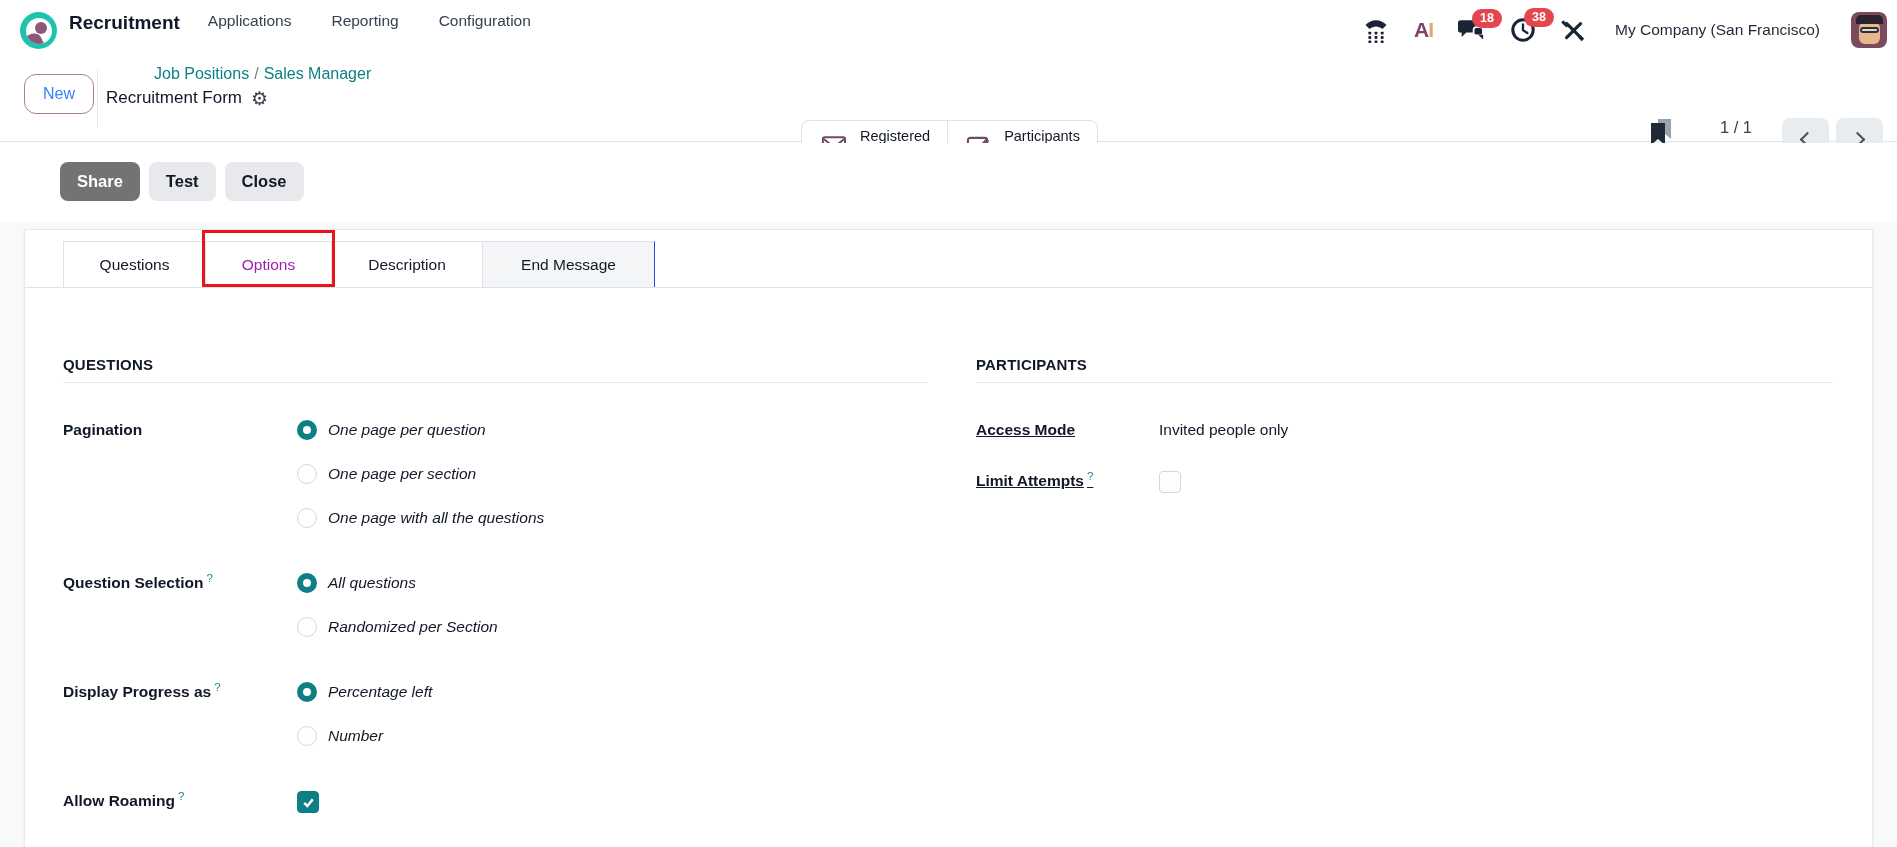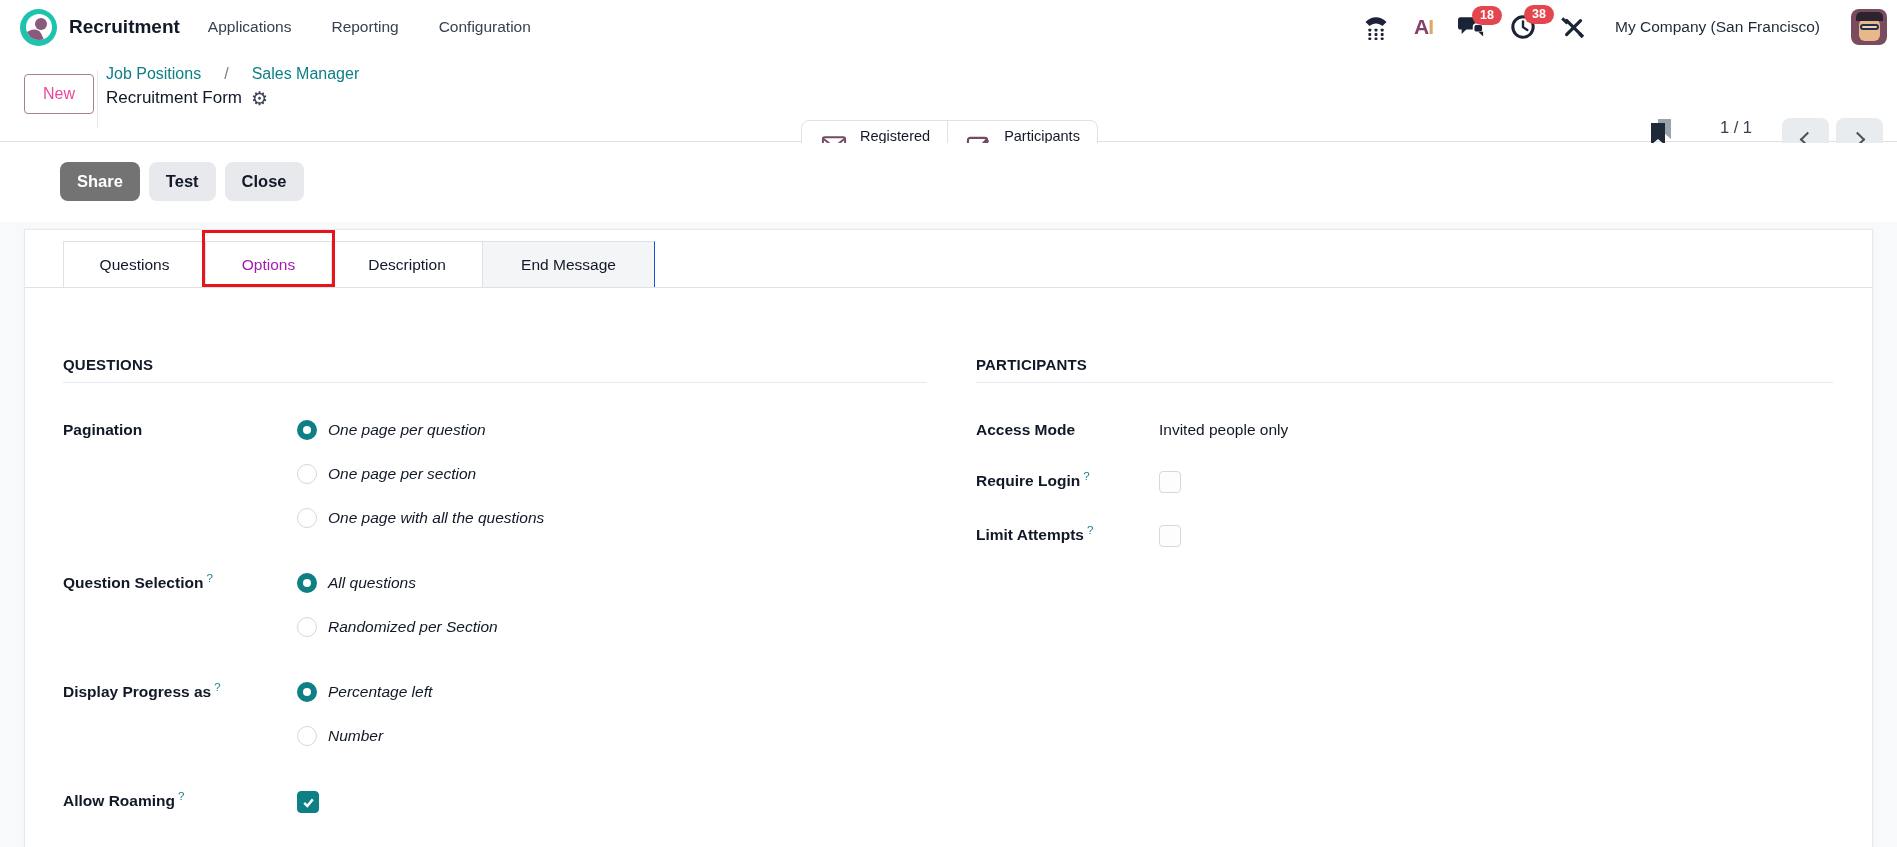--- a/index.html
+++ b/index.html
@@ -1,21 +1,21 @@
 <!DOCTYPE html>
 <html><head>
 <meta charset="utf-8">
 <style>
   * { margin:0; padding:0; box-sizing:border-box; }
   html,body { width:1897px; height:847px; overflow:hidden; background:#fff;
     font-family:"Liberation Sans", sans-serif; color:#111827; }
 
   
-  .navbar { position:absolute; top:0; left:0; right:0; height:54px; background:#fff;
-    display:flex; align-items:center; padding:0 10px 0 20px; }
+  .navbar { position:absolute; top:12px; left:0; right:0; height:54px; background:#fff;
+    display:flex; align-items:flex-start; padding:0 10px 0 20px; }
   .app-icon { width:37px; height:37px; border-radius:50%; background:#1ec3ae;
     display:flex; align-items:center; justify-content:center; flex:0 0 auto; }
   .app-icon-inner { width:26px; height:26px; border-radius:50%; background:#fff;
     position:relative; overflow:hidden; }
   .app-icon-head { position:absolute; top:4px; left:9px; width:12px; height:12px;
     border-radius:50%; background:#8a5a7a; }
   .app-icon-shoulder { position:absolute; bottom:-5px; left:-3px; width:19px; height:15px;
     border-radius:50% 50% 0 0; background:#8a5a7a; transform:rotate(-25deg); }
   .brand { font-size:19px; font-weight:700; color:#111827; margin:0 28px 0 12px; }
   .menu { display:flex; gap:40px; font-size:15.5px; color:#374151; }
@@ -34,24 +34,24 @@
     background:#e8b88a; border-radius:6px; }
   .avatar-hair { position:absolute; left:5px; top:3px; width:27px; height:9px;
     background:#2b2330; border-radius:5px 5px 0 0; }
   .avatar-glasses { position:absolute; left:9px; top:15px; width:19px; height:6px;
     border:2px solid #23304d; border-radius:3px; background:rgba(255,255,255,.35); }
 
   
   .cpanel { position:absolute; top:54px; left:0; right:0; height:88px; background:#fff;
     border-bottom:1px solid #dee2e6; }
   .new-btn { position:absolute; left:24px; top:20px; padding:10px 18px; font-size:16px;
-    font-weight:500; color:#ec4899; background:#fff; border:1px solid #a87f9b;
-    border-radius:4px; cursor:pointer; font-family:inherit; }
+    font-weight:500; color:#3b82f6; background:#fff; border:1px solid #a87f9b;
+    border-radius:12px; cursor:pointer; font-family:inherit; }
   .bc { position:absolute; left:106px; top:11px; padding-left:0; }
-  .bc-line1 { font-size:16px; display:flex; gap:23px; align-items:center; }
+  .bc-line1 { font-size:16px; display:flex; gap:5px; align-items:center;margin-left:48px; }
   .bc-link { color:#0d7f85; font-weight:500; cursor:pointer; }
   .bc-sep { color:#74808c; }
   .bc-line2 { font-size:17px; color:#111827; margin-top:5px; display:flex;
     align-items:center; gap:9px; }
   .gear { font-size:19px; color:#374151; line-height:1; cursor:pointer; }
   .bc-divider { position:absolute; left:97px; top:16px; height:58px; width:1px; background:#e6e8eb; }
 
   .stats { position:absolute; left:801px; top:66px; display:flex; border:1px solid #dee2e6;
     border-radius:8px; background:#fff; overflow:hidden; height:52px; }
   .stat { display:flex; align-items:center; gap:11px; padding:6px 17px; cursor:pointer; }
@@ -101,21 +101,21 @@
   .col { width:864px; }
   .col-left { margin-right:49px; }
   .col-right { width:857px; }
   .sec-title { font-size:15px; font-weight:700; color:#111827; letter-spacing:.2px;
     padding-bottom:9px; border-bottom:1px solid #e7e9ec; }
   .fields { margin-top:37px; }
   .frow { display:flex; margin-bottom:45px; }
   .frow-sm { margin-bottom:32px; }
   .flabel { width:234px; flex:0 0 auto; font-size:15.5px; font-weight:700; color:#111827;
     padding-top:1px; }
-  .flabel-r { width:183px; }
+  .flabel-r { width:183px;text-decoration:underline; }
   .help { color:#1a7f8d; font-size:11.5px; position:relative; top:-6px; margin-left:3px;
     font-weight:400; }
   .opts { display:flex; flex-direction:column; gap:24px; }
   .opt { display:flex; align-items:center; gap:11px; font-size:15.5px; color:#111827;
     cursor:pointer;font-style:italic; }
   .radio { width:20px; height:20px; border-radius:50%; background:#fff;
     border:1px solid #d5d8db; flex:0 0 auto; }
   .radio.sel { border:6px solid #0d7f85; }
   .fvalue { font-size:15.5px; color:#111827; padding-top:1px; }
   .cbox { width:22px; height:22px; border-radius:4px; border:1px solid #d5d8db; background:#fdfdfd;
@@ -333,24 +333,20 @@
 
       <div class="col col-right">
         <div class="sec-title">PARTICIPANTS</div>
         <div class="fields">
 
           <div class="frow frow-sm">
             <div class="flabel flabel-r">Access Mode</div>
             <div class="fvalue">Invited people only</div>
           </div>
 
-          <div class="frow frow-sm">
-            <div class="flabel flabel-r"><span>Require Login</span><span class="help">?</span></div>
-            <span class="cbox"></span>
-          </div>
 
           <div class="frow frow-sm">
             <div class="flabel flabel-r"><span>Limit Attempts</span><span class="help">?</span></div>
             <span class="cbox"></span>
           </div>
 
         </div>
       </div>
 
     </div>

